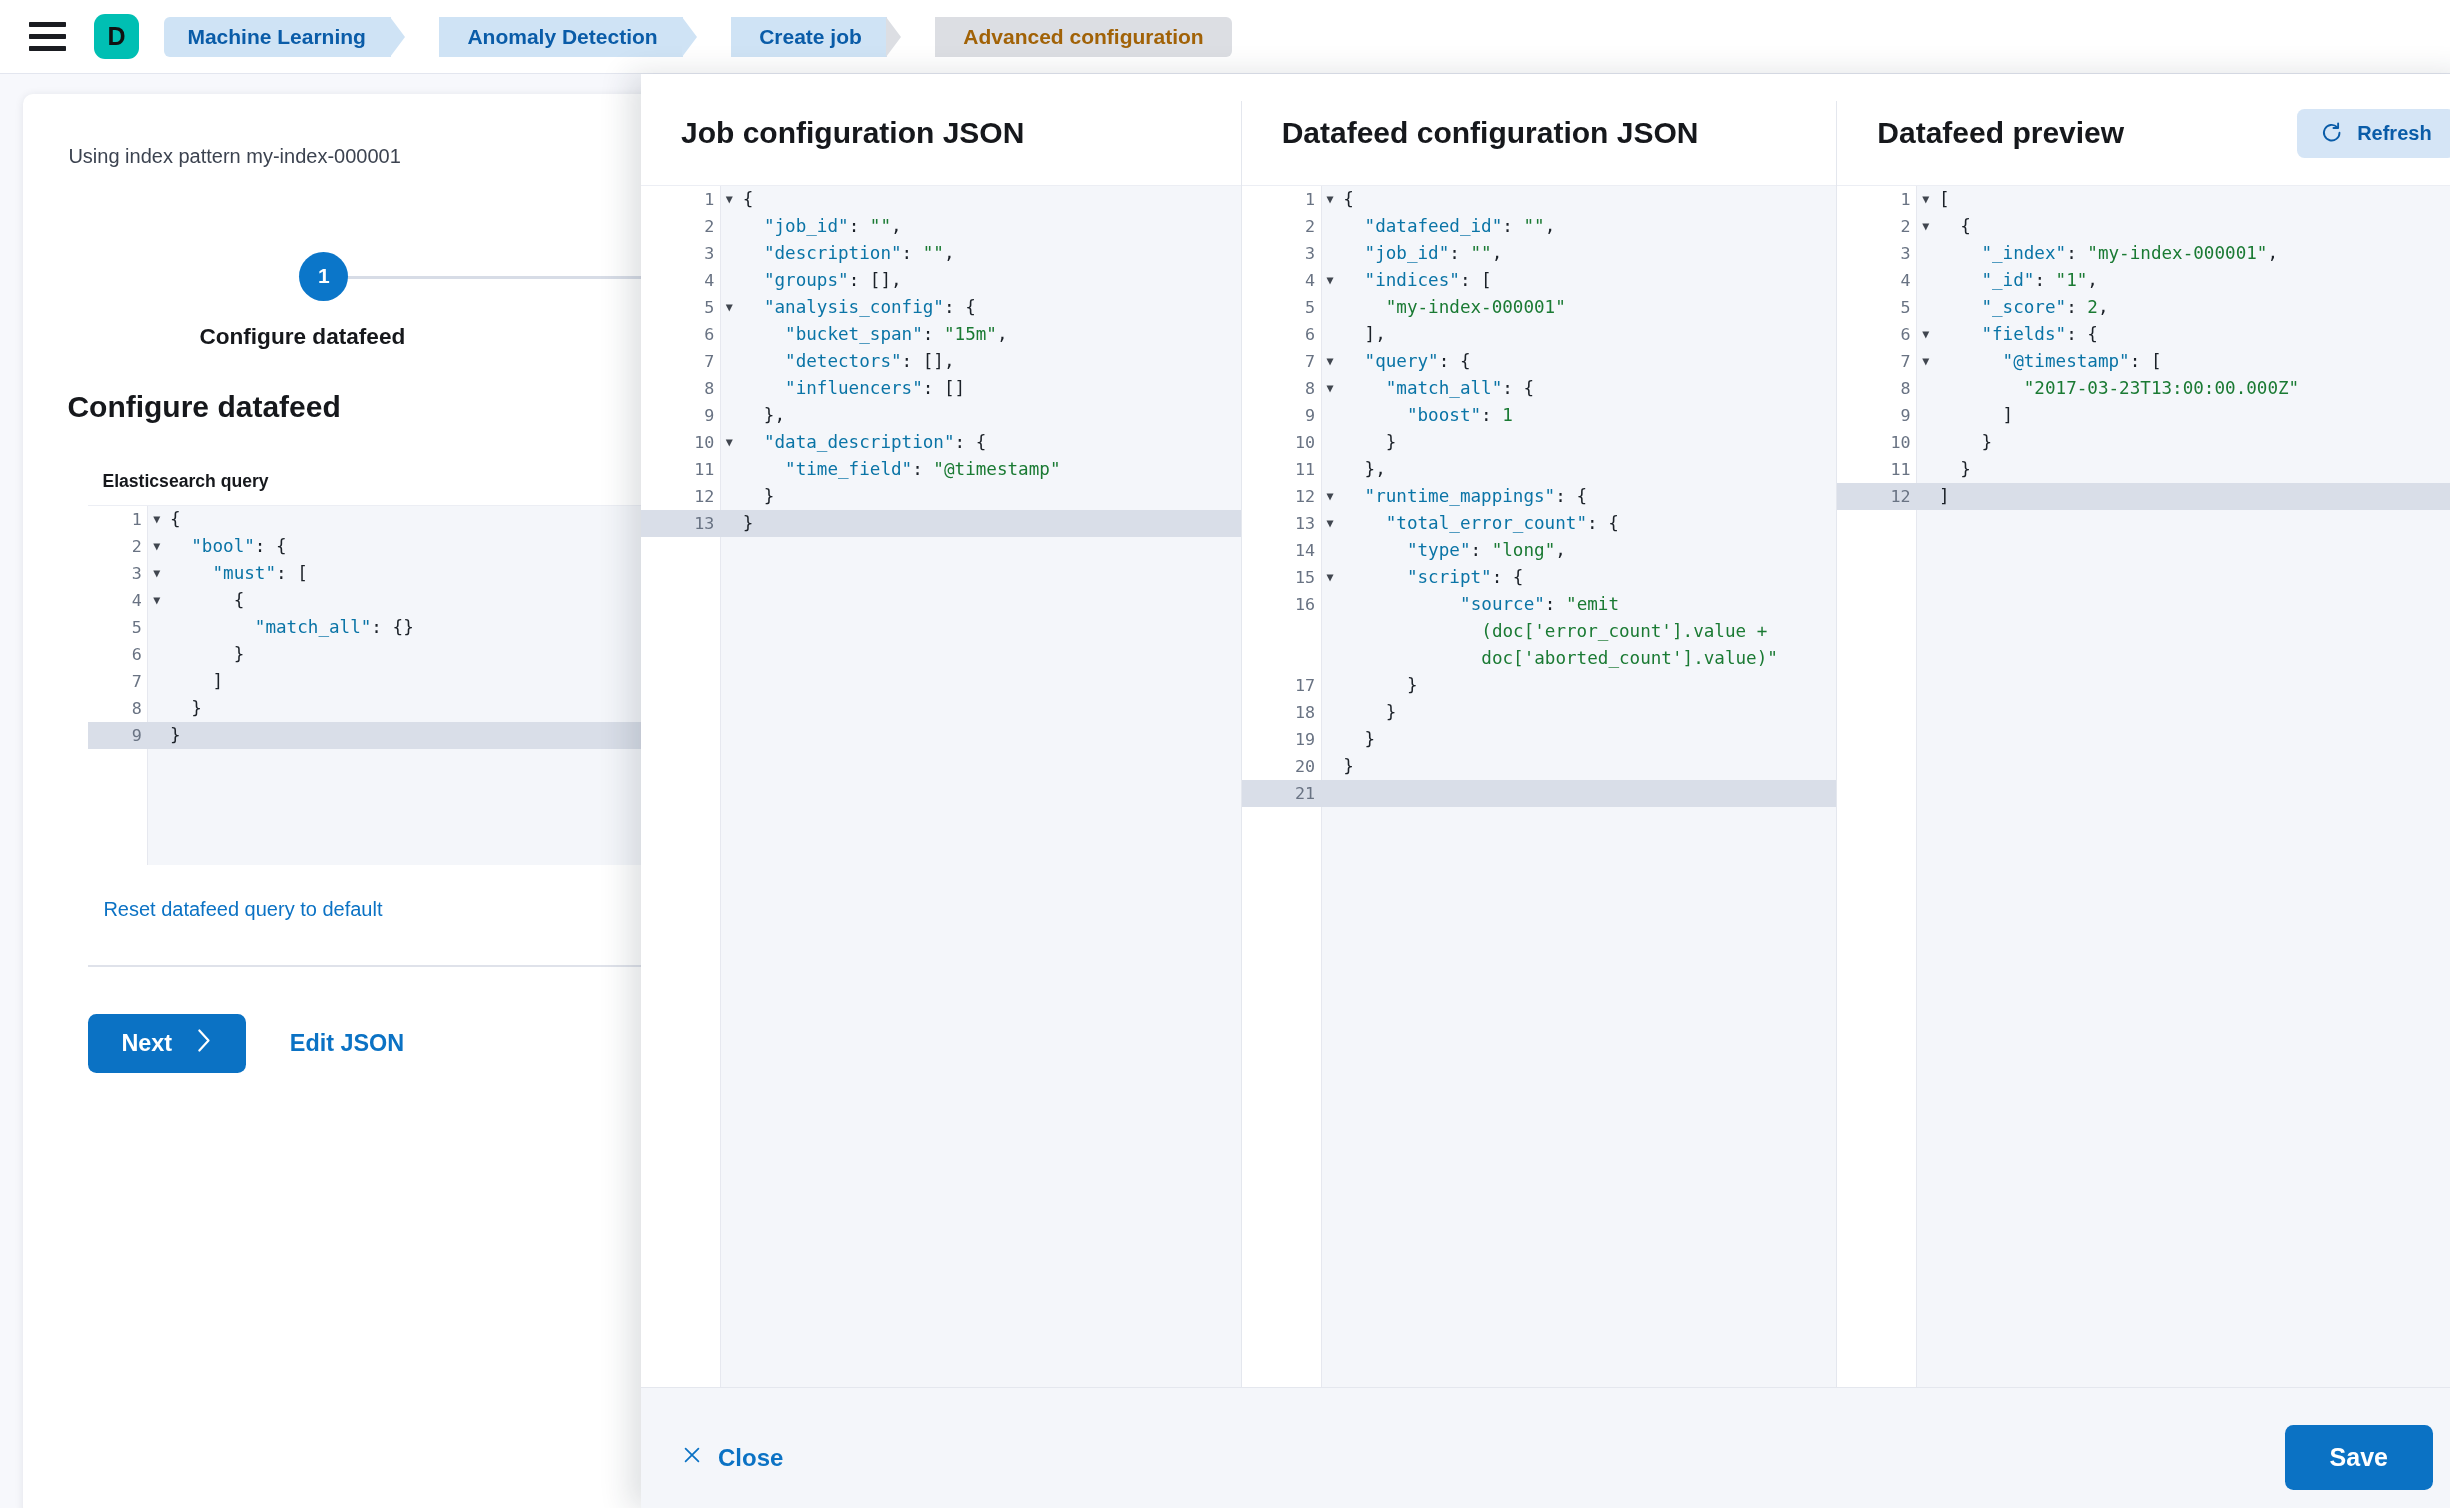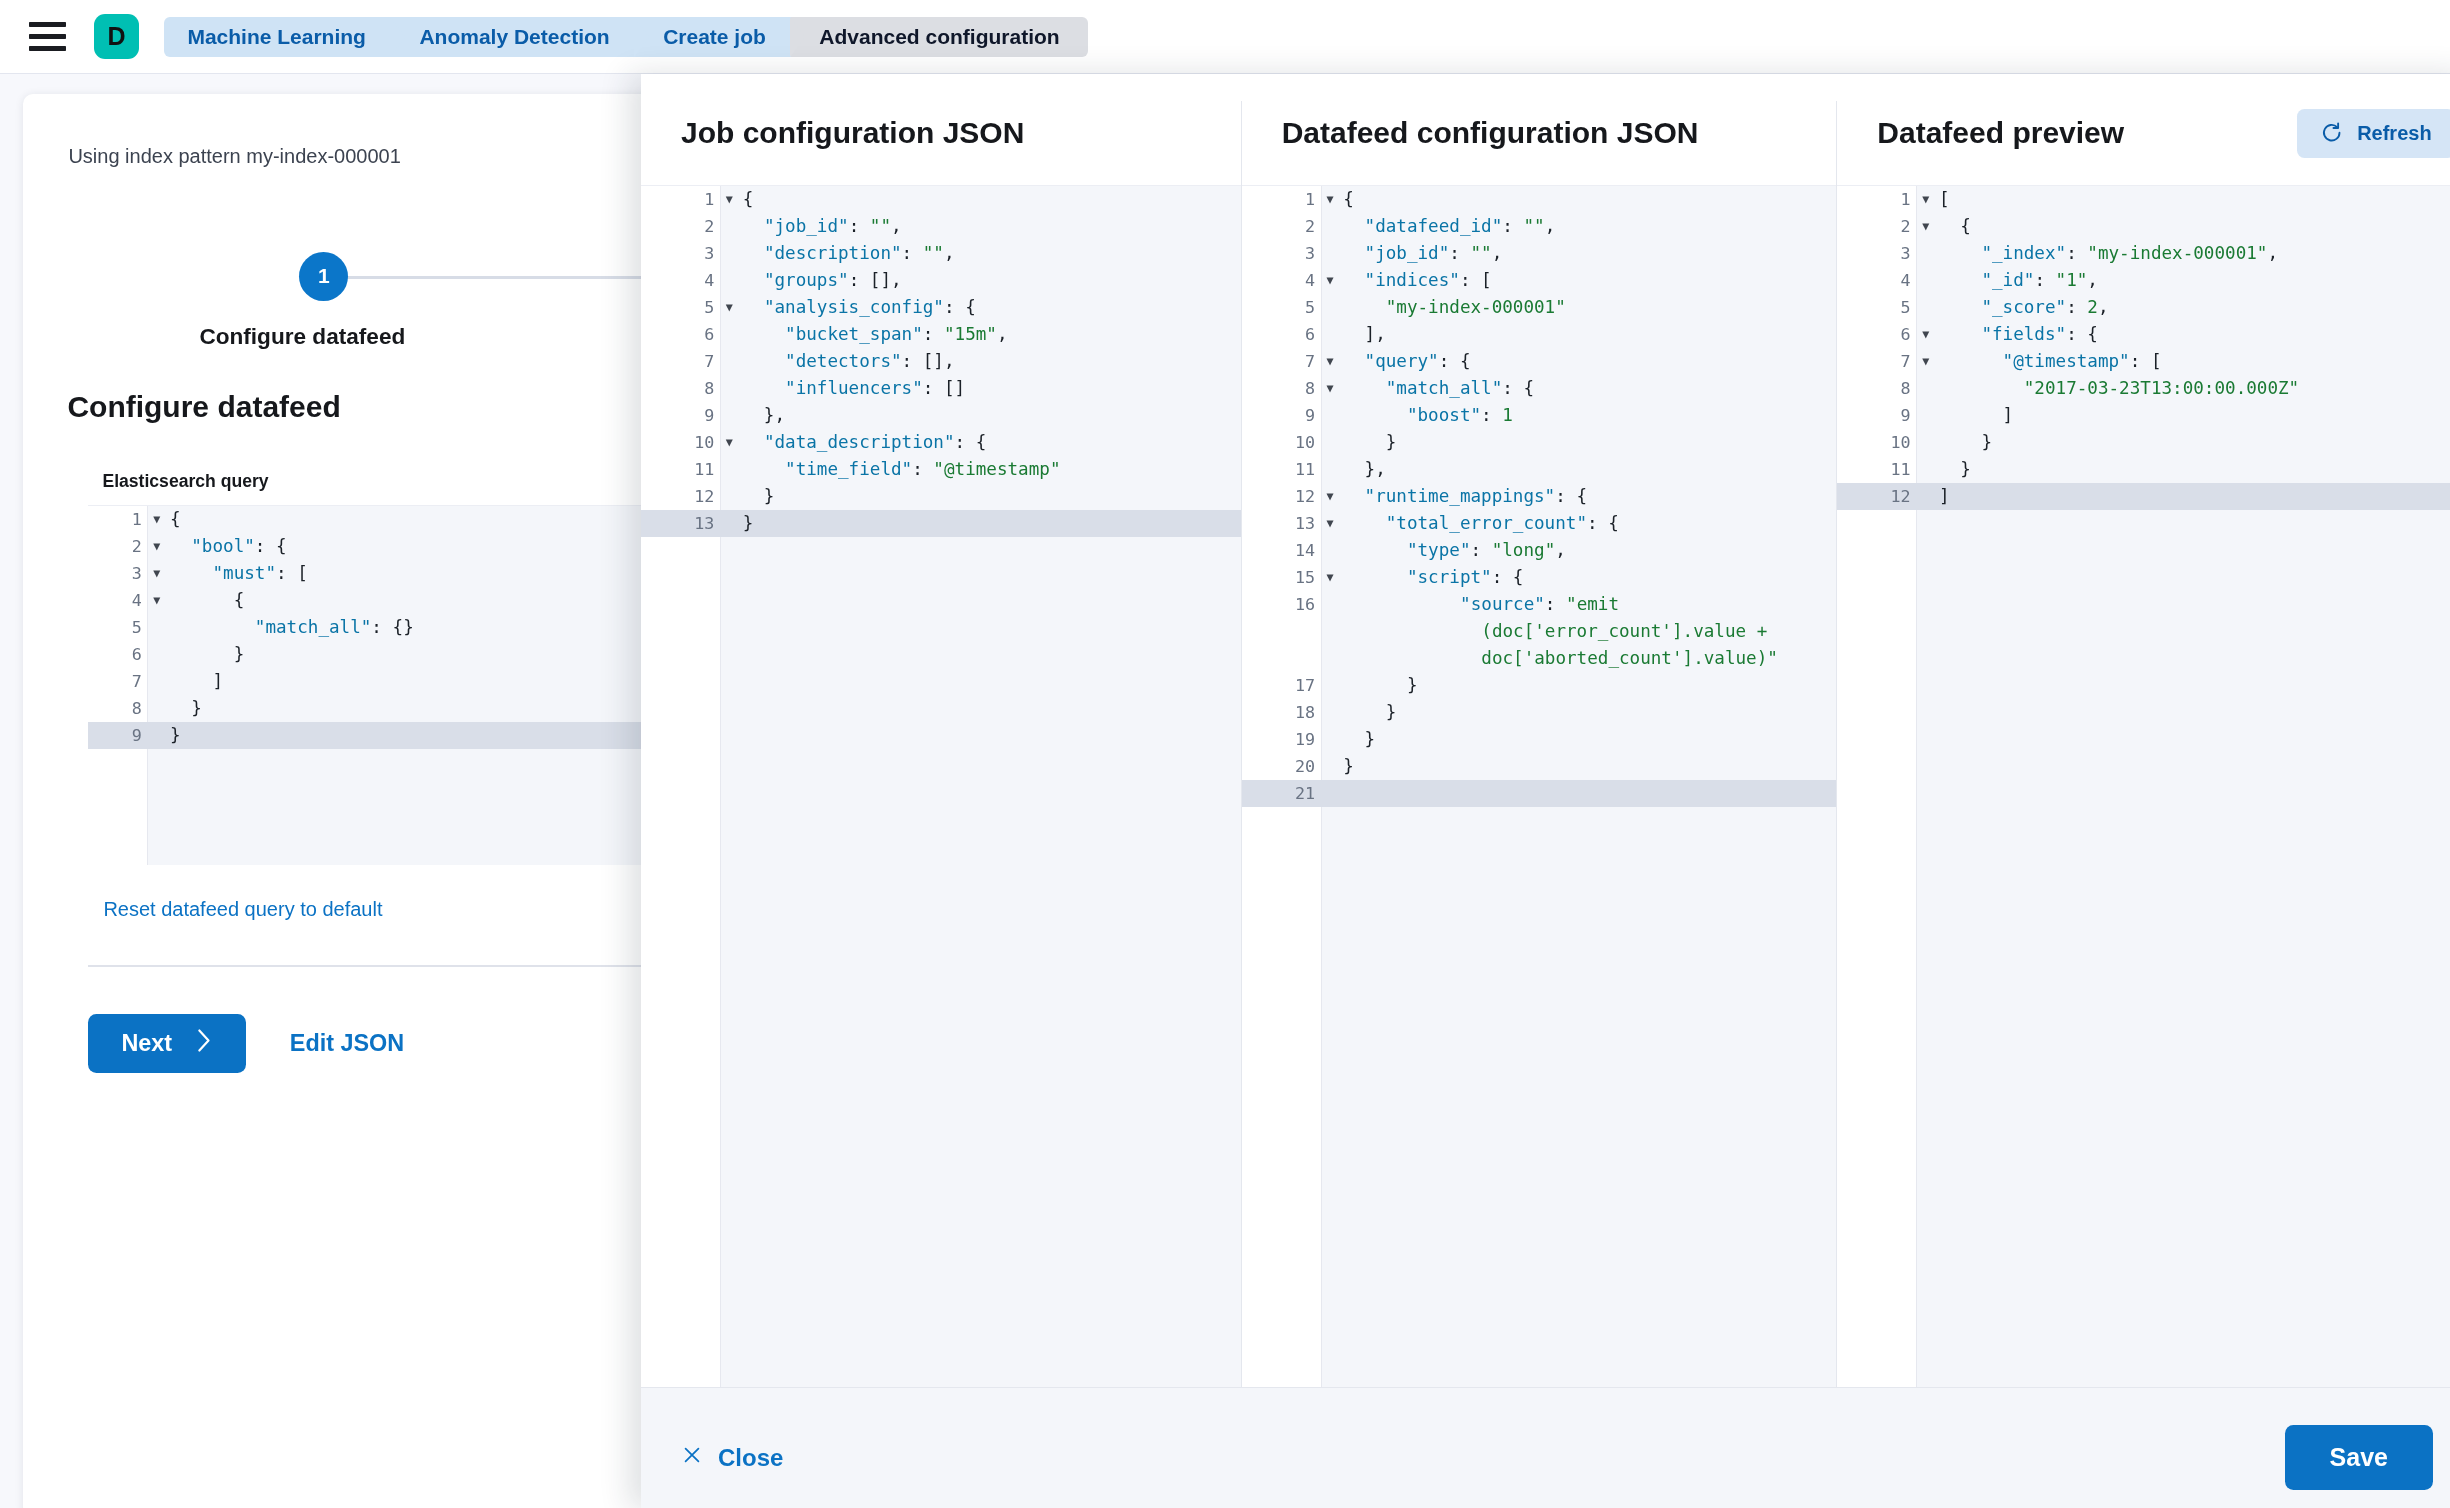--- a/index.html
+++ b/index.html
@@ -25,29 +25,29 @@
   #hamburger i { display:block; height: 5px; background: #1a1c21; border-radius: 0.8px; }
 
   #logo-badge {
     width: 45px; height: 45px; margin-left: 28.5px;
     background: #00bfb3; border-radius: 11px;
     display: flex; align-items: center; justify-content: center;
     color: #111; font-size: 25px; font-weight: bold;
     font-family: "Liberation Sans", sans-serif;
   }
 
-  #breadcrumbs { display: flex; align-items: center; margin-left: 25px; height: 40px; }
+  #breadcrumbs { display: flex; align-items: center; margin-left: 25px; height: 40px; gap: 48px; }
   .crumb {
     position: relative; height: 40px; display: flex; align-items: center;
     background: #cfe3f5; color: #0a5ca8; font-size: 21px; font-weight: bold;
     padding: 0 25px 0 28.5px;
     white-space: nowrap;
   }
   .crumb:first-child { border-radius: 5.9px 0 0 5.9px; padding-left: 23.4px; }
-  .crumb.last { background: #dcdee3; color: #0f172a; font-weight: bold;
+  .crumb.last { background: #dcdee3; color: #a16207; font-weight: bold;
     border-radius: 0 5.9px 5.9px 0; padding-right: 28.5px; }
   .crumb .arrow {
     position: absolute; right: -14.2px; top: 0; width: 15px; height: 40px; z-index: 2;
   }
   .crumb .arrow svg { display:block; }
 
   
   #page-card {
     position: absolute; left: 23.4px; top: 94px;
     width: 645px; height: 1423px;

